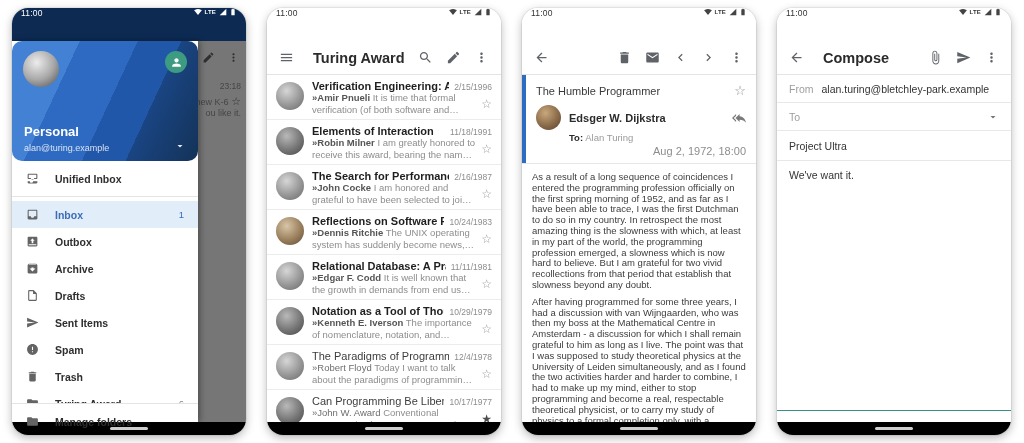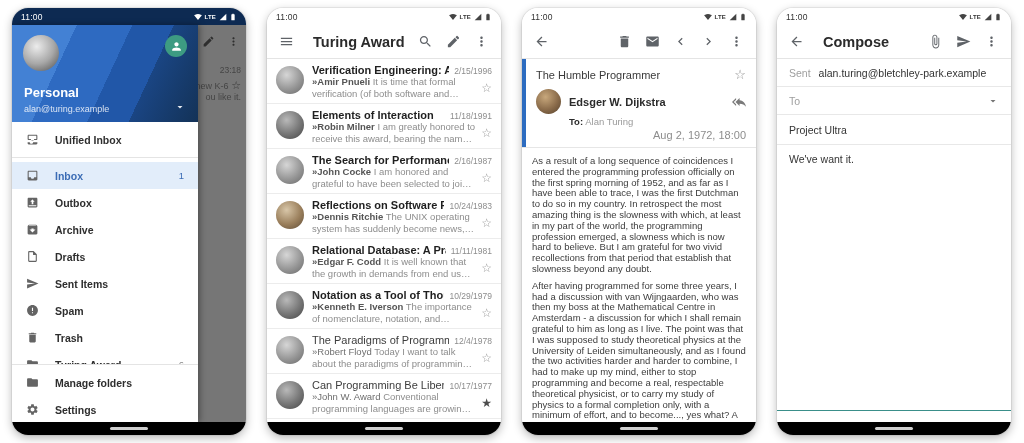--- a/index.html
+++ b/index.html
@@ -3,39 +3,39 @@
 <meta charset="utf-8">
 <style>
   * { margin:0; padding:0; box-sizing:border-box; }
   html,body { width:1024px; height:443px; background:#fff; overflow:hidden;
     font-family:"Liberation Sans", sans-serif; }
   .stage { display:flex; gap:21px; padding:8px 12px; }
   .phone { position:relative; width:234px; height:427px; background:#fff;
     border-radius:16px; overflow:hidden; display:flex; flex-direction:column;
     box-shadow:0 3px 10px rgba(0,0,0,.28), 0 0 0 1px rgba(0,0,0,.06); }
   
-  .sbar { height:17px; flex:none; display:flex; align-items:center;
+  .sbar { height:33px; flex:none; display:flex; align-items:flex-start;
     padding:0 9px; font-size:8.5px; color:#333; background:#fff; }
   .sbar.dark { background:#0d2a52; color:#fff; }
   .sbar .time { flex:1; letter-spacing:.2px; }
   .sicons { display:flex; align-items:center; gap:2.5px; }
   .sicons svg { display:block; }
   .net { font-size:6px; font-weight:bold; letter-spacing:.2px; }
   
   .abar { height:34px; flex:none; display:flex; align-items:center; gap:13px;
     padding:0 12px; background:#fff; border-bottom:1px solid #e4e4e4; }
   .abar .title { font-size:14.5px; font-weight:600; color:#2b2b2b; flex:1; margin-left:6px; }
   .aicon { width:15px; height:15px; fill:#5f6368; stroke:none; flex:none; cursor:pointer; }
   .spacer { flex:1; }
   
   .p1body { flex:1; display:flex; min-height:0; }
   .drawer { width:186px; flex:none; background:#fff; display:flex; flex-direction:column;
     box-shadow:2px 0 6px rgba(0,0,0,.35); z-index:2; }
-  .dhead { height:97px; flex:none; position:relative; color:#fff;
-    background:linear-gradient(115deg,#4381d4 0%,#4381d4 28%,#2e6ac1 28%,#2e6ac1 52%,#2157a8 52%,#2157a8 70%,#1a4583 70%,#133257 100%); }
+  .dhead { height:120px; flex:none; position:relative; color:#fff;
+    background:linear-gradient(115deg,#4381d4 0%,#4381d4 28%,#2e6ac1 28%,#2e6ac1 52%,#2157a8 52%,#2157a8 70%,#1a4583 70%,#133257 100%);border-radius:10px; }
   .davatar { position:absolute; left:11px; top:10px; width:36px; height:36px; border-radius:50%;
     background:radial-gradient(circle at 38% 32%, #ececec, #a8a8a8 52%, #555 95%); }
   .dbadge { position:absolute; right:11px; top:10px; width:22px; height:22px; border-radius:50%;
     background:#3d9b82; display:flex; align-items:center; justify-content:center; }
   .dbadge svg { width:13px; height:13px; fill:#fff; }
   .acctname { position:absolute; left:12px; bottom:22px; font-size:13px; font-weight:bold; }
   .acctmail { position:absolute; left:12px; bottom:8px; font-size:9px; color:rgba(255,255,255,.82); }
   .dchev { position:absolute; right:12px; bottom:9px; width:12px; height:12px; fill:rgba(255,255,255,.9); }
   .drow { height:27px; flex:none; display:flex; align-items:center; gap:16px; padding:0 14px; cursor:pointer; }
   .drow.selected { background:#e2edfa; }
@@ -511,21 +511,21 @@
           <use href="#i-clip"></use>
         </svg>
       <svg class="aicon" viewBox="0 0 24 24">
           <use href="#i-send"></use>
         </svg>
       <svg class="aicon" viewBox="0 0 24 24">
           <use href="#i-more"></use>
         </svg>
     </div>
     <div class="cfield">
-      <span class="clabel">Sent</span>
+      <span class="clabel">From</span>
       <span class="cvalue">alan.turing@bletchley-park.example</span>
     </div>
     <div class="cfield">
       <span class="cph">To</span>
       <svg class="cchev" viewBox="0 0 24 24">
           <use href="#i-chevd"></use>
         </svg>
     </div>
     <div class="cfield csub">
       <span class="cvalue">Project Ultra</span>

